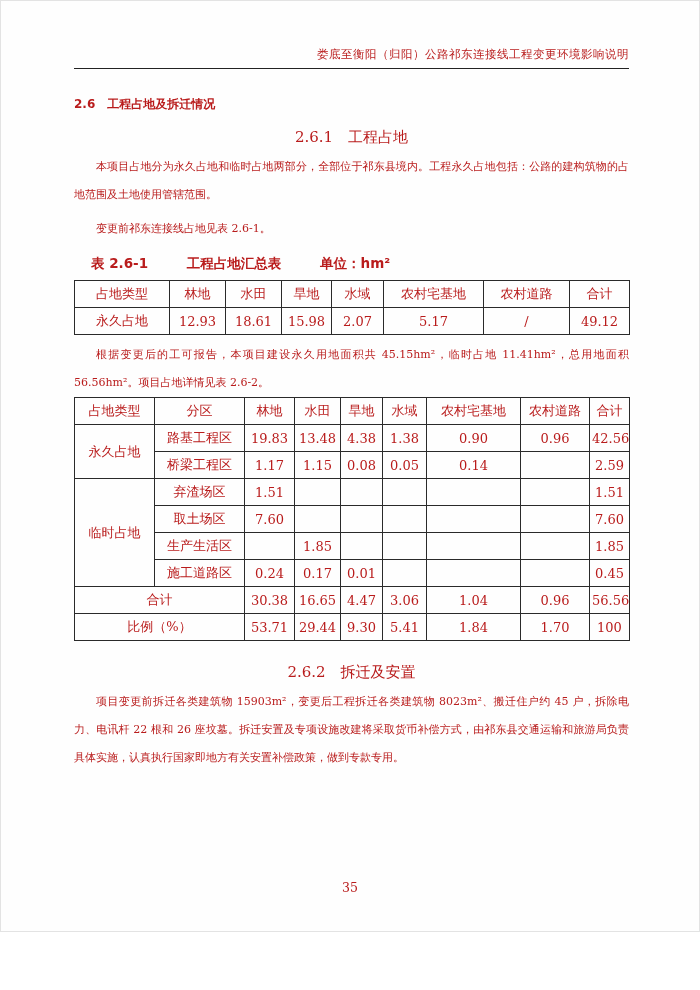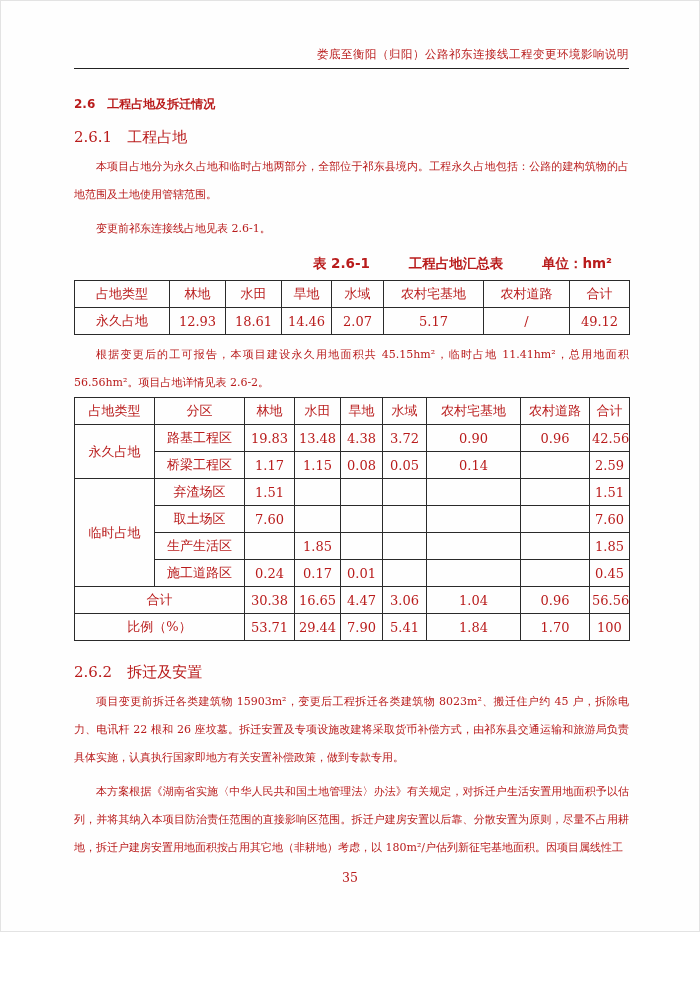--- a/index.html
+++ b/index.html
@@ -24,30 +24,31 @@
   .h-main {
     font-family:"DejaVu Sans","Liberation Sans",sans-serif;
     font-weight:bold;
     font-size:12px;
     margin:27px 0 0 0;
   }
   .h-sub {
     font-size:15px;
     font-weight:normal;
     margin:15px 0 0 0;
+    text-align:center;
   }
   p.body-text {
     font-size:11px;
     line-height:28px;
     text-align:justify;
     text-indent:2em;
     margin:6px 0 0 0;
   }
   .tbl-caption {
-    text-align:right;
+    text-align:left;
     font-family:"DejaVu Sans","Liberation Sans",sans-serif;
     font-weight:bold;
     font-size:13.5px;
     margin:12px 0 7px 0;
   }
   .tbl-caption .cap-part { display:inline-block; margin:0 17px; }
   table.doc-table {
     width:100%;
     border-collapse:collapse;
     table-layout:fixed;
@@ -60,21 +61,21 @@
     font-size:13px;
     font-weight:normal;
     padding:4px 2px;
     height:17px;
     overflow:hidden;
     white-space:nowrap;
   }
   .after-tbl { margin-top:18px; }
   .page-number {
     position:absolute;
-    bottom:46px; left:0; right:0;
+    bottom:36px; left:0; right:0;
     text-align:center;
     font-size:12.5px;
   }
 </style>
 </head>
 <body>
 
 <div class="page">
 
   <div class="doc-header">
@@ -114,21 +115,21 @@
           <th>农村宅基地</th>
           <th>农村道路</th>
           <th>合计</th>
         </tr>
       </thead>
     <tbody id="t1-body">
         <tr>
           <td>永久占地</td>
           <td>12.93</td>
           <td>18.61</td>
-          <td>14.46</td>
+          <td>15.98</td>
           <td>2.07</td>
           <td>5.17</td>
           <td>/</td>
           <td>49.12</td>
         </tr>
       </tbody>
   </table>
 
   <p class="body-text after-tbl">根据变更后的工可报告，本项目建设永久用地面积共 45.15hm²，临时占地 11.41hm²，总用地面积 56.56hm²。项目占地详情见表 2.6-2。</p>
 
@@ -158,21 +159,21 @@
           <th>合计</th>
         </tr>
       </thead>
     <tbody id="t2-body">
         <tr>
           <td rowspan="2">永久占地</td>
           <td>路基工程区</td>
           <td>19.83</td>
           <td>13.48</td>
           <td>4.38</td>
-          <td>3.72</td>
+          <td>1.38</td>
           <td>0.90</td>
           <td>0.96</td>
           <td>42.56</td>
         </tr>
         <tr>
           <td>桥梁工程区</td>
           <td>1.17</td>
           <td>1.15</td>
           <td>0.08</td>
           <td>0.05</td>
@@ -228,28 +229,27 @@
           <td>4.47</td>
           <td>3.06</td>
           <td>1.04</td>
           <td>0.96</td>
           <td>56.56</td>
         </tr>
         <tr>
           <td colspan="2">比例（%）</td>
           <td>53.71</td>
           <td>29.44</td>
-          <td>7.90</td>
+          <td>9.30</td>
           <td>5.41</td>
           <td>1.84</td>
           <td>1.70</td>
           <td>100</td>
         </tr>
       </tbody>
   </table>
 
   <h2 class="h-sub" style="margin-top:22px">2.6.2　拆迁及安置</h2>
   <p class="body-text">项目变更前拆迁各类建筑物 15903m²，变更后工程拆迁各类建筑物 8023m²、搬迁住户约 45 户，拆除电力、电讯杆 22 根和 26 座坟墓。拆迁安置及专项设施改建将采取货币补偿方式，由祁东县交通运输和旅游局负责具体实施，认真执行国家即地方有关安置补偿政策，做到专款专用。</p>
-  <p class="body-text">本方案根据《湖南省实施〈中华人民共和国土地管理法〉办法》有关规定，对拆迁户生活安置用地面积予以估列，并将其纳入本项目防治责任范围的直接影响区范围。拆迁户建房安置以后靠、分散安置为原则，尽量不占用耕地，拆迁户建房安置用地面积按占用其它地（非耕地）考虑，以 180m²/户估列新征宅基地面积。因项目属线性工</p>
 
   <div class="page-number">35</div>
 
 </div>
 
 </body></html>

